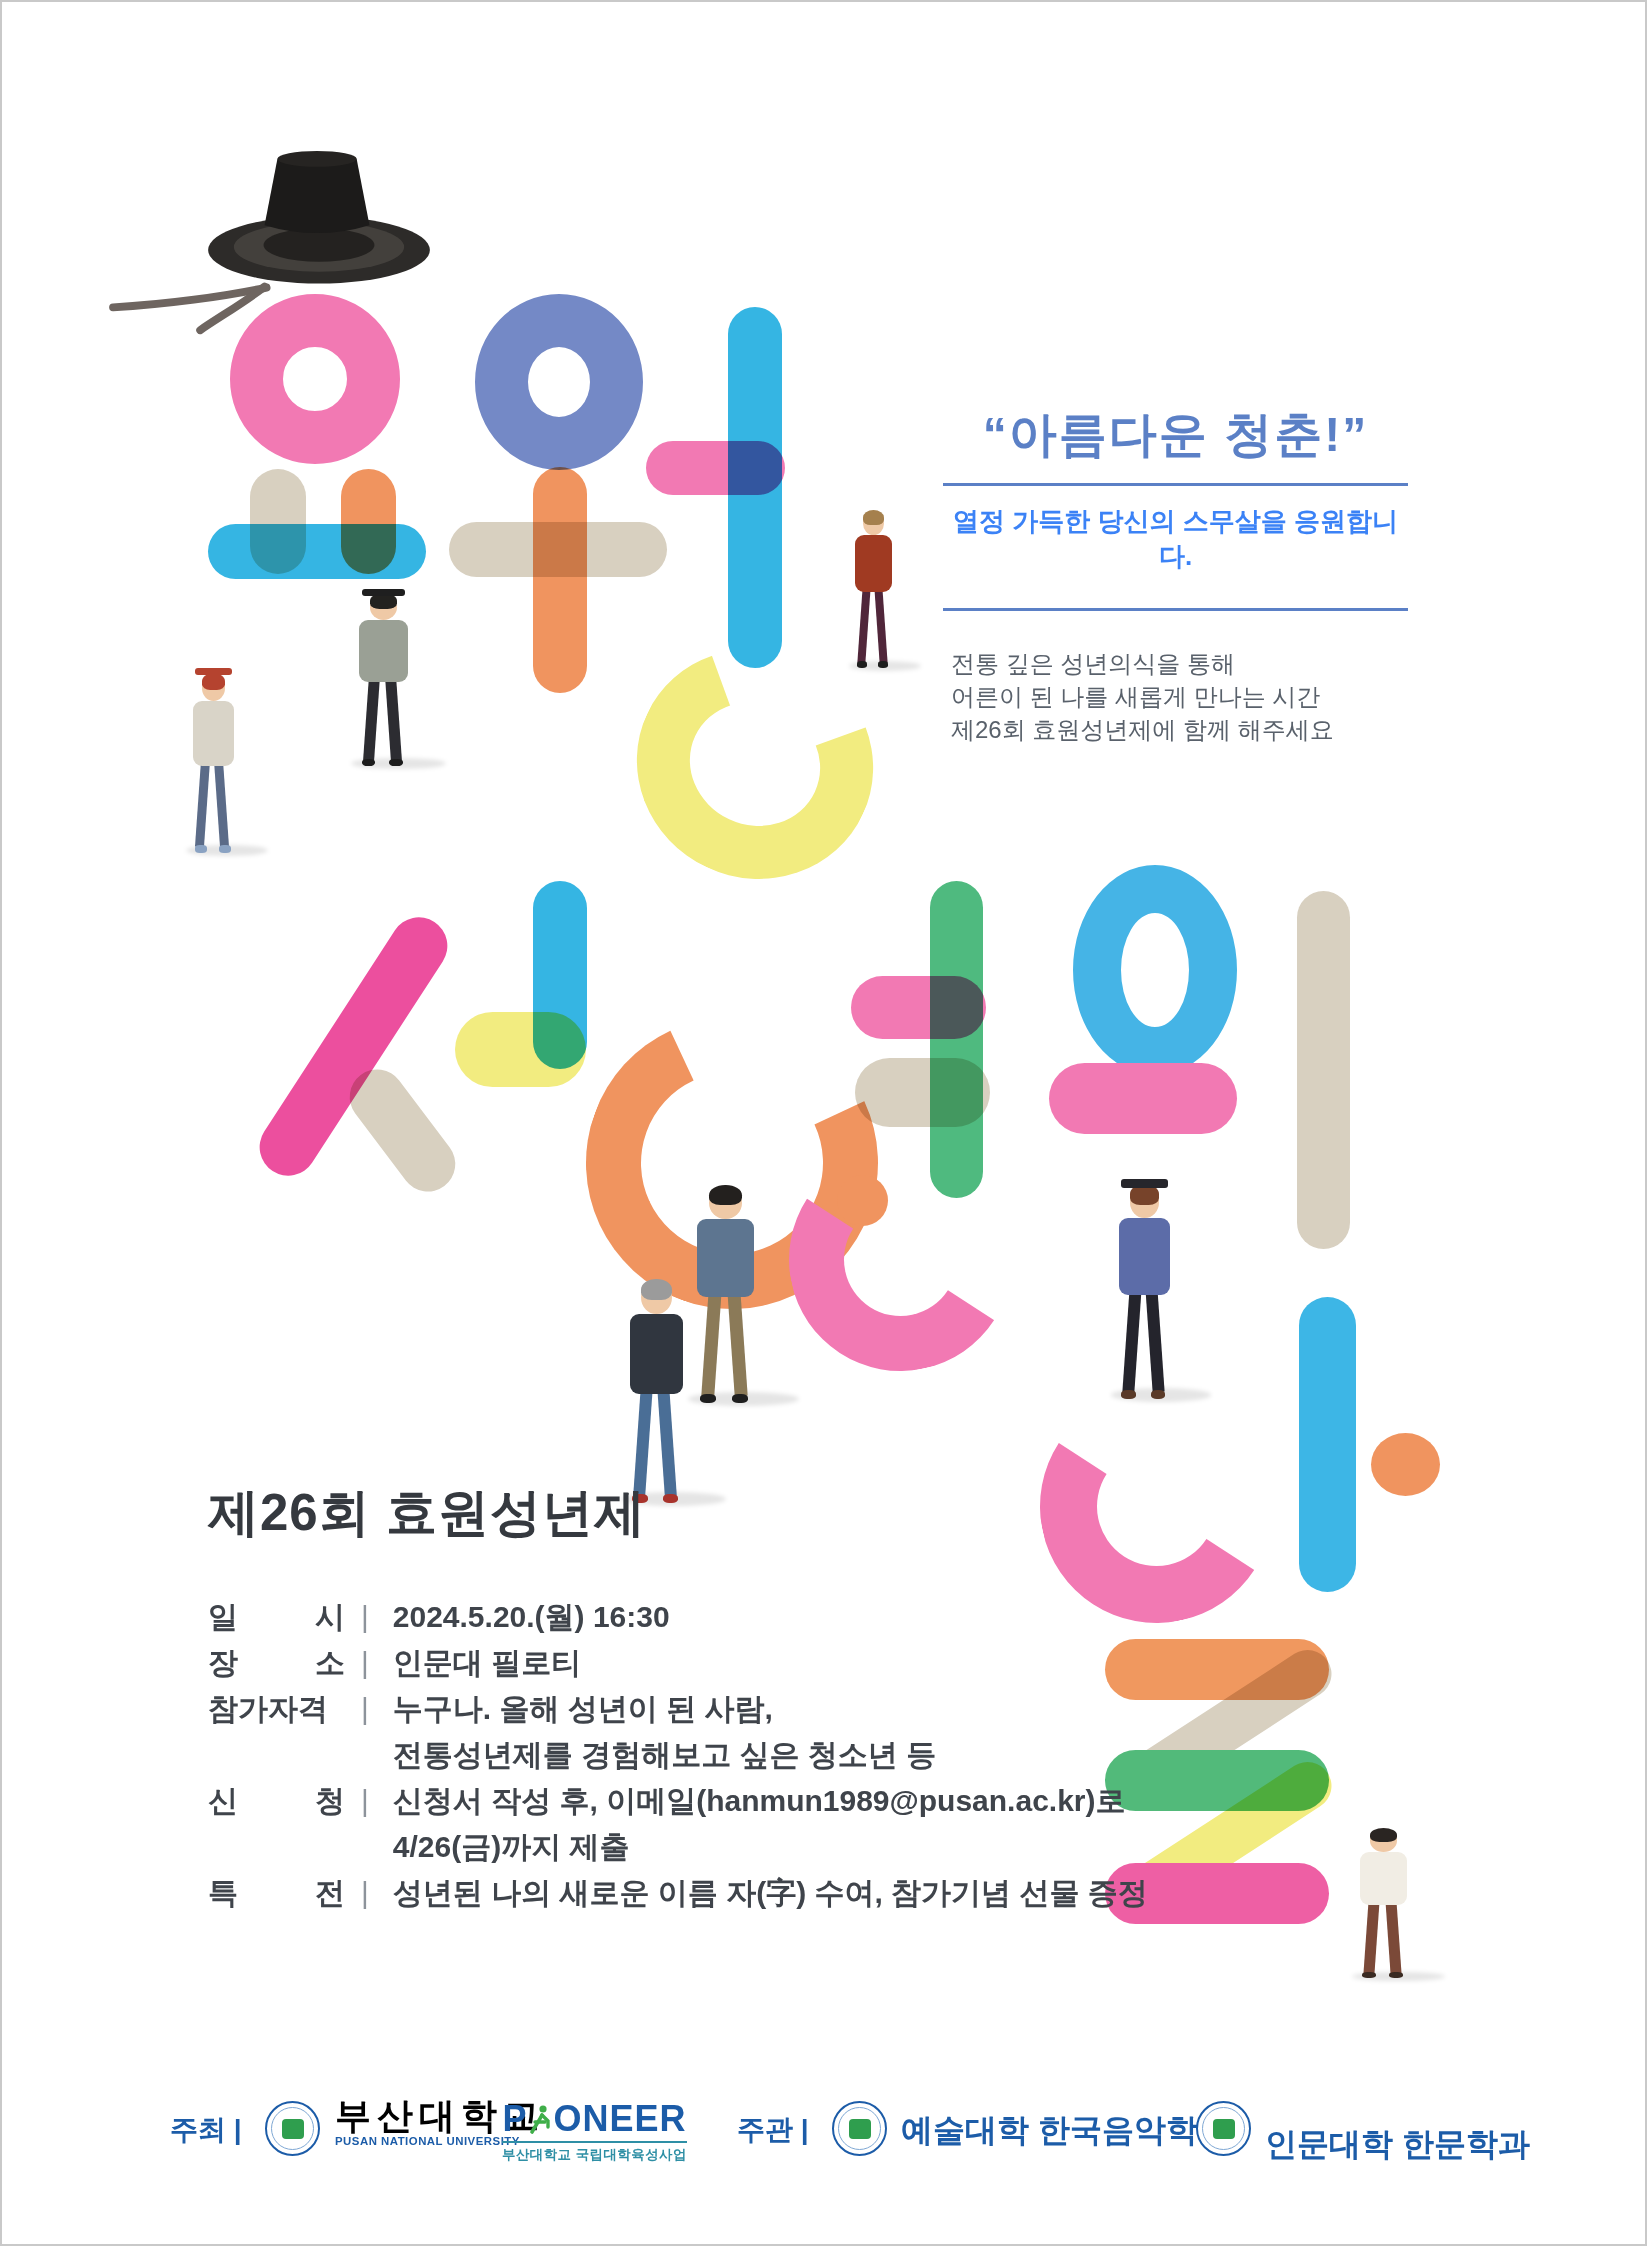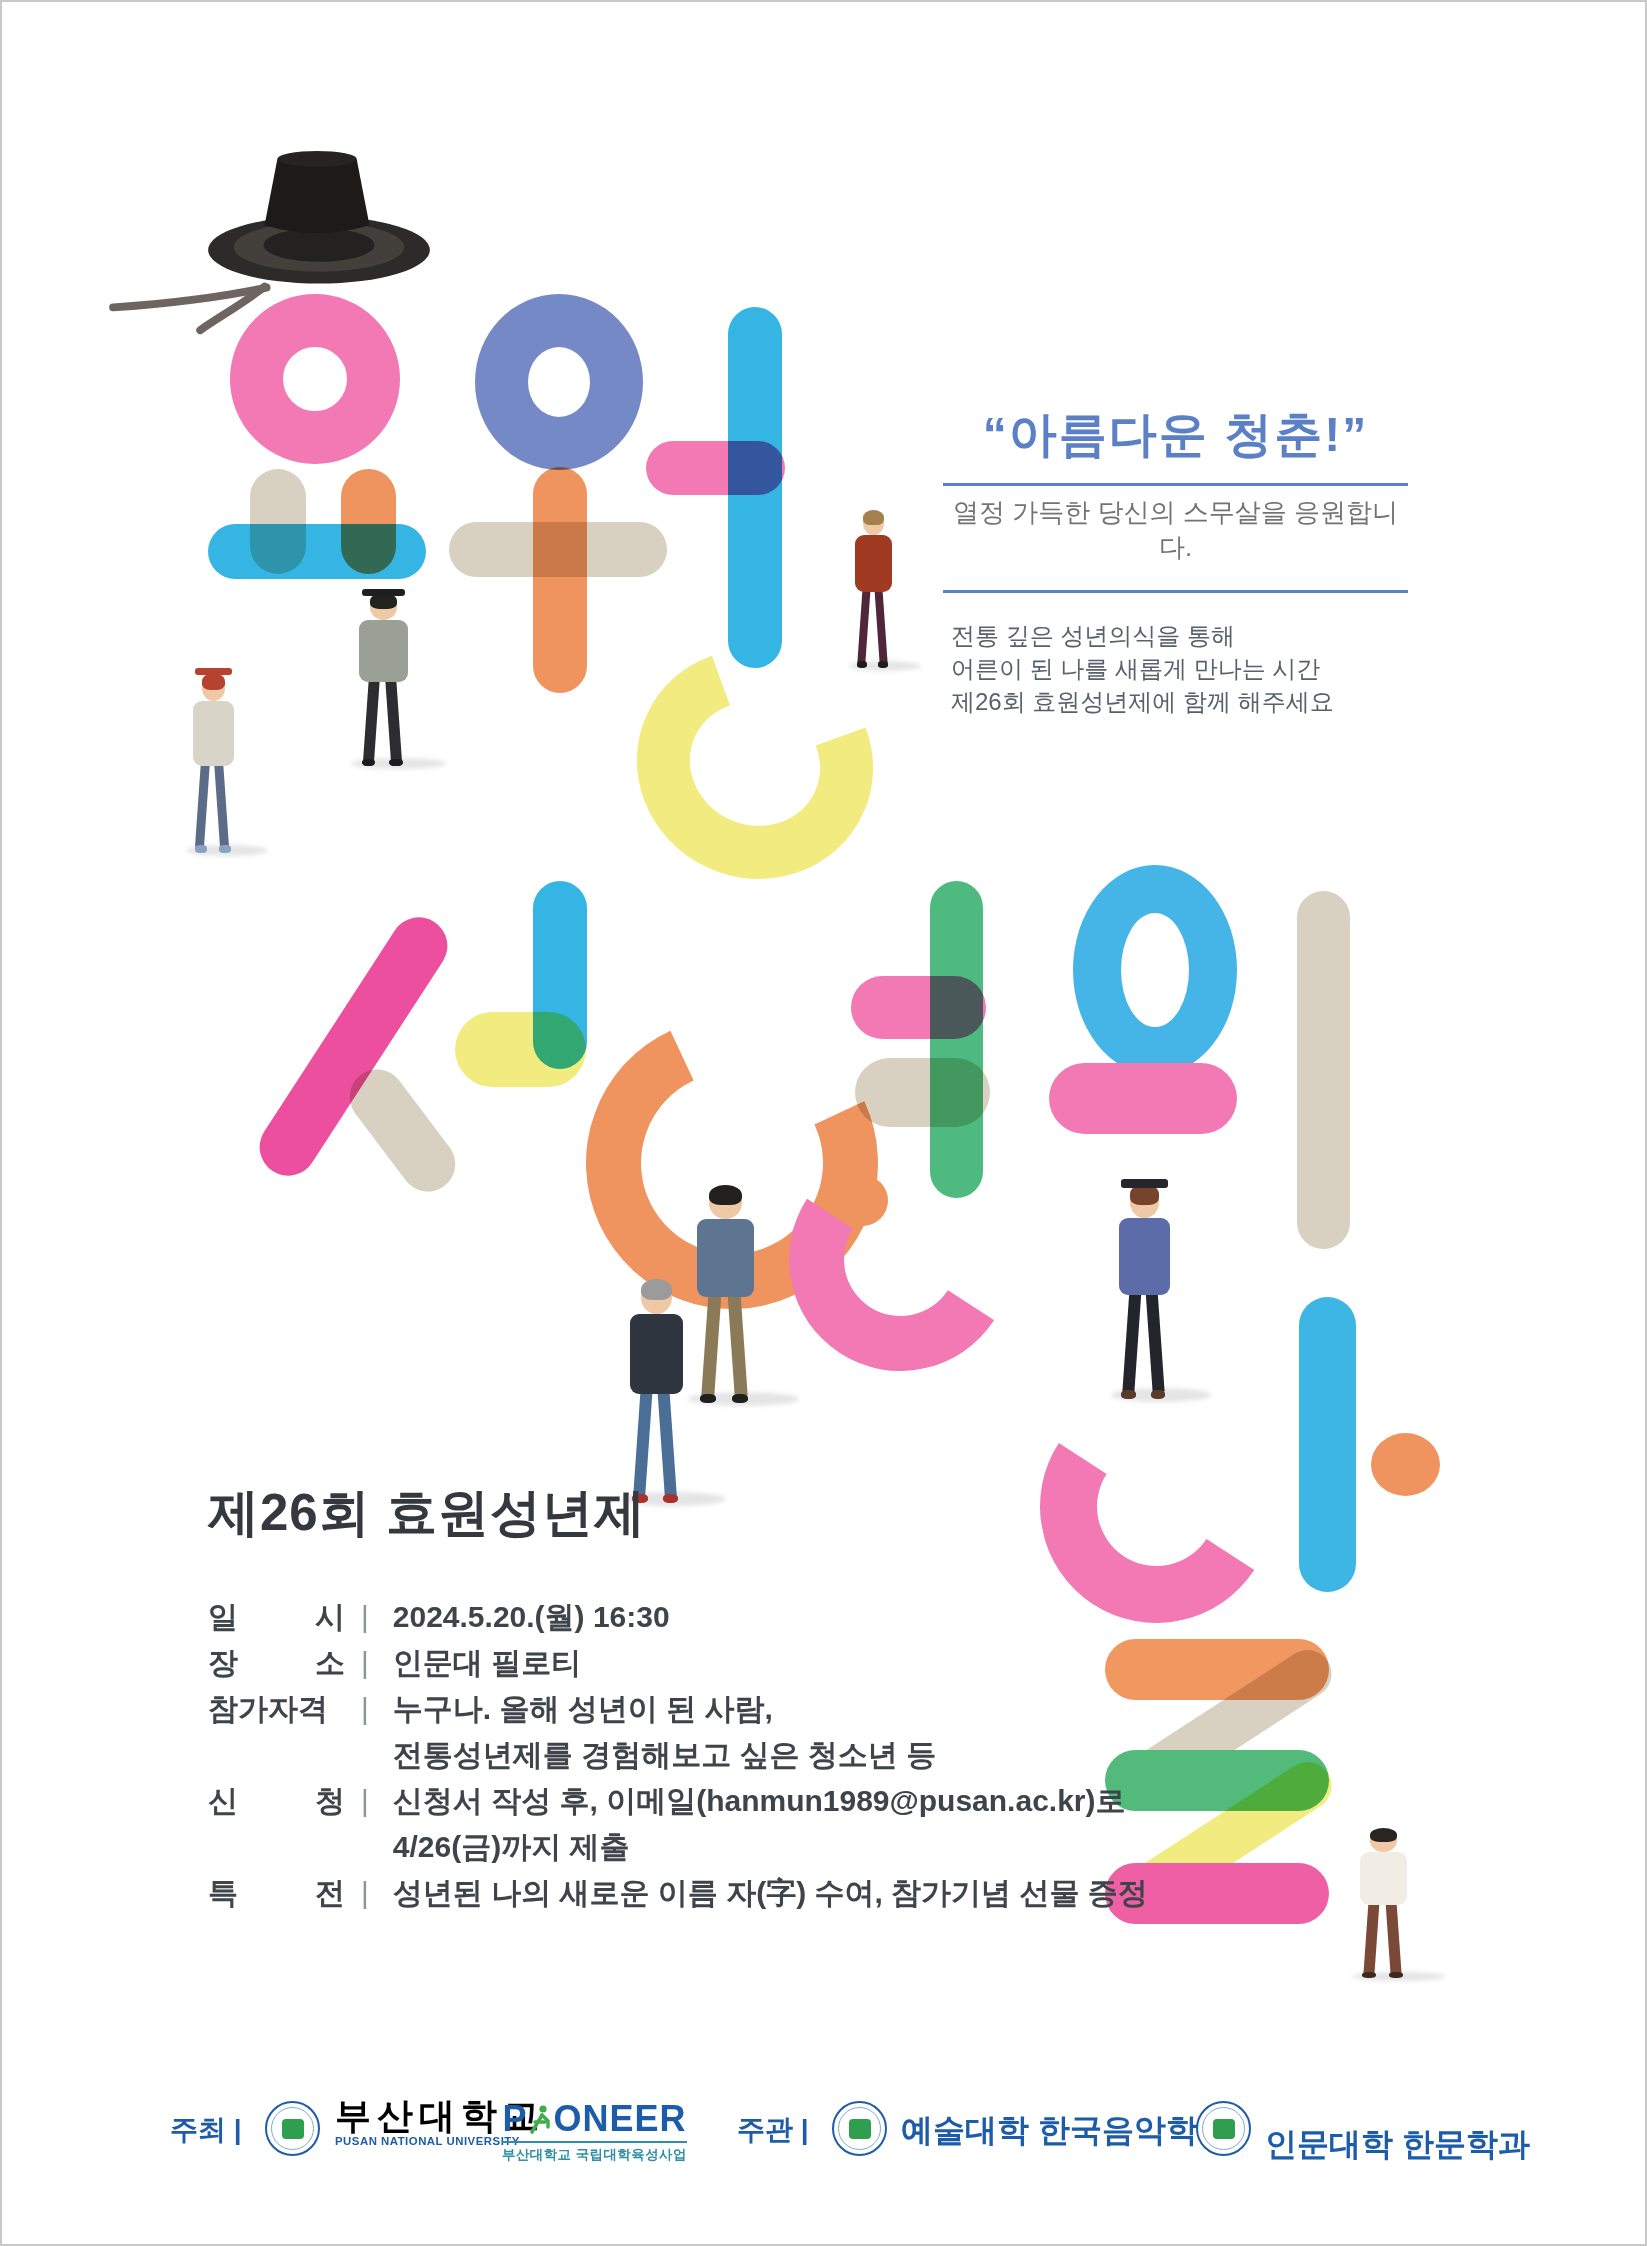--- a/index.html
+++ b/index.html
@@ -18,22 +18,22 @@
   .p-torso{left:17%;top:20%;width:66%;height:34%;border-radius:9px;}
   .p-head{left:31%;top:6%;width:38%;height:14%;border-radius:50%;}
   .p-hair{left:31%;top:5%;width:38%;height:9%;border-radius:50% 50% 35% 35%;}
   .p-hat{left:20%;top:2.5%;width:60%;height:4%;border-radius:3px;}
   #gat{position:absolute;left:94px;top:144px;z-index:2;}
   
   .quote-block{position:absolute;left:941px;top:401px;width:465px;z-index:4;}
   .quote{font-size:48px;font-weight:700;color:#5b80c6;letter-spacing:2px;
          text-align:center;white-space:nowrap;}
   .rule{height:3px;background:#5b80c6;margin-top:16px;}
-  .subtitle{font-size:26px;font-weight:400;color:#737373;text-align:center;padding:9px 0;}
-  .quote-para{margin-top:26px;padding-left:8px;font-size:24px;color:#59616b;line-height:33px;}
+  .subtitle{font-size:26px;font-weight:700;color:#3b82f6;text-align:center;padding:18px 0;}
+  .quote-para{margin-top:36px;padding-left:8px;font-size:24px;color:#59616b;line-height:33px;}
   
   .event-title{position:absolute;left:206px;top:1477px;font-size:51px;font-weight:800;
                color:#35393f;letter-spacing:1px;z-index:4;}
   .details{position:absolute;left:206px;top:1592px;z-index:4;font-size:30px;
            font-weight:600;color:#3f444b;}
   .detail-row{display:flex;align-items:flex-start;line-height:46px;}
   .d-label{width:137px;text-align:justify;text-align-last:justify;flex:0 0 auto;}
   .d-sep{margin:0 24px 0 16px;color:#8d939b;font-weight:400;flex:0 0 auto;}
   
   .footer{position:absolute;left:0;top:2077px;width:1647px;height:109px;z-index:4;}

